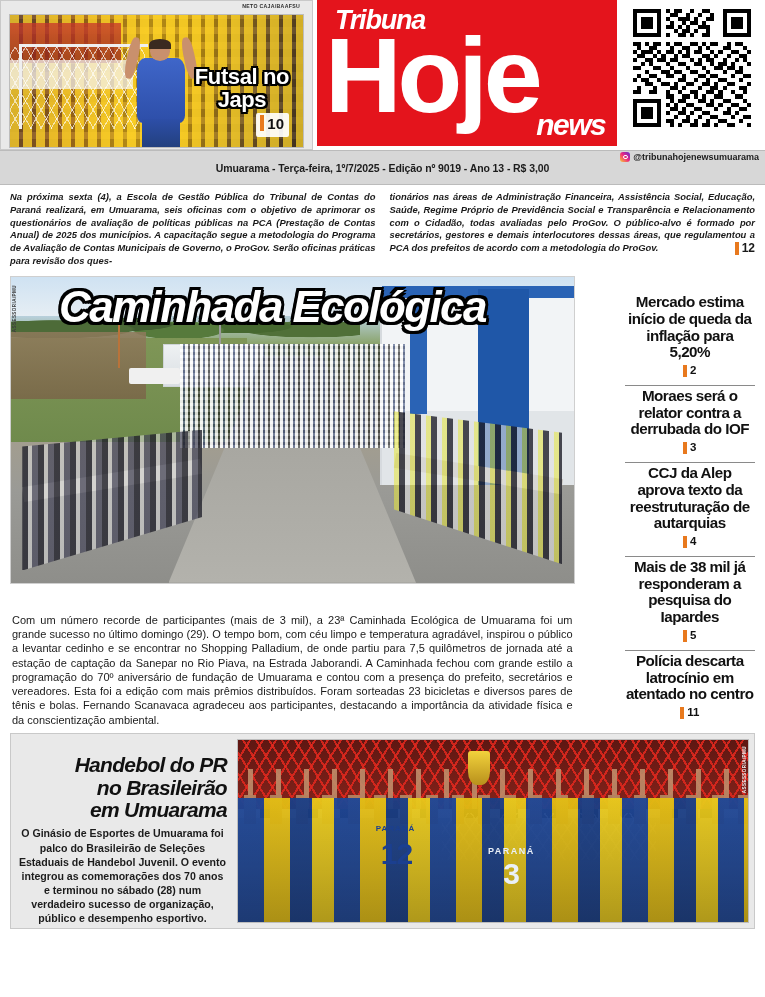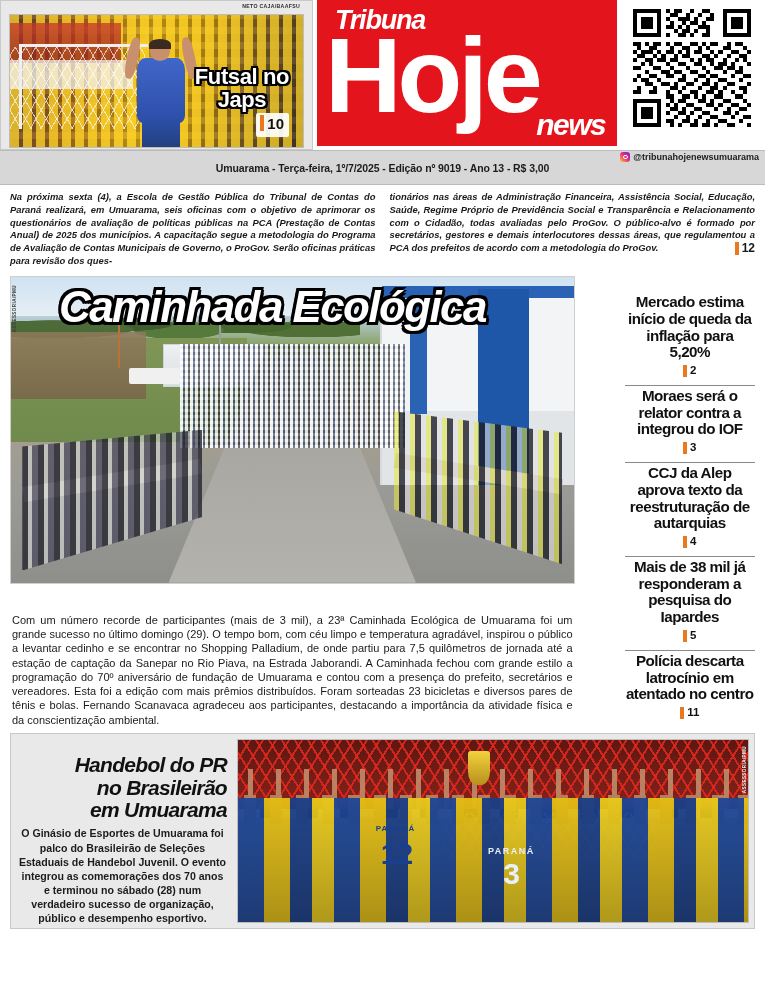--- a/index.html
+++ b/index.html
@@ -607,21 +607,21 @@
     <div class="mid-right briefs">
 
       <div class="brief">
         <div class="brief-title">Mercado estima início de queda da inflação para 5,20%</div>
         <div class="brief-page">
           <span class="pagebadge">2</span>
         </div>
       </div>
 
       <div class="brief">
-        <div class="brief-title">Moraes será o relator contra a integrou do IOF</div>
+        <div class="brief-title">Moraes será o relator contra a derrubada do IOF</div>
         <div class="brief-page">
           <span class="pagebadge">3</span>
         </div>
       </div>
 
       <div class="brief">
         <div class="brief-title">CCJ da Alep aprova texto da reestruturação de autarquias</div>
         <div class="brief-page">
           <span class="pagebadge">4</span>
         </div>

